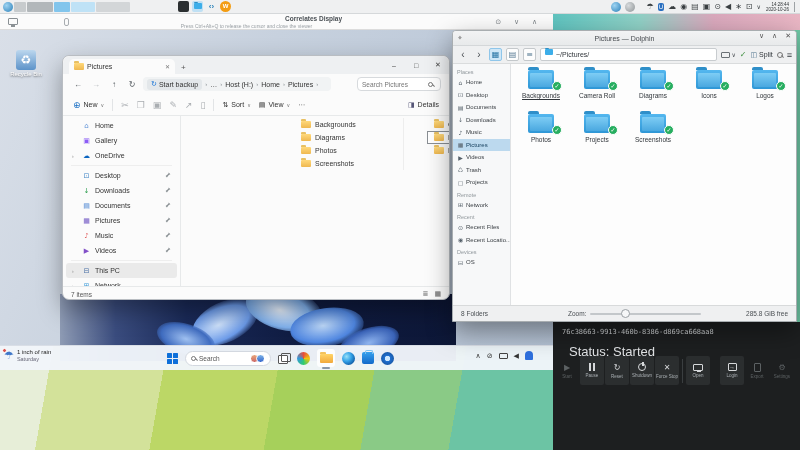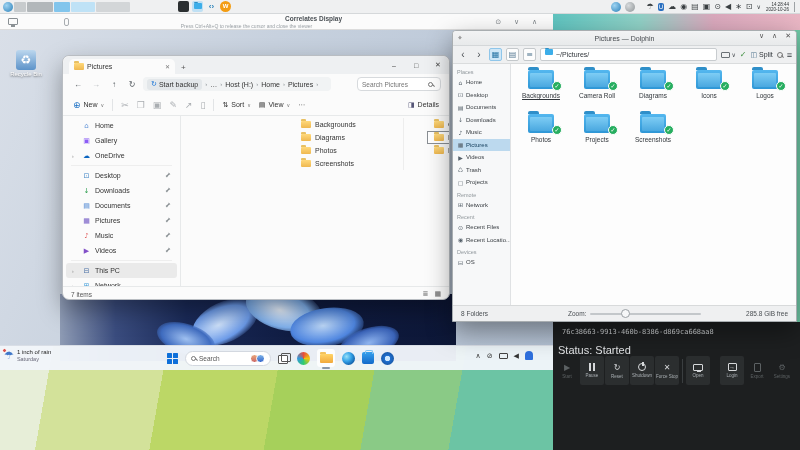--- a/index.html
+++ b/index.html
@@ -144,21 +144,21 @@
 .dfi.focus .lb{text-decoration:underline}
 .do-status{position:absolute;left:0;right:0;bottom:0;height:16px;background:#eff0f1;border-top:1px solid #d8dadb;display:flex;align-items:center;padding:0 8px;font-size:6.5px;color:#4a4f53}
 .zoomwrap{position:absolute;left:115px;right:95px;display:flex;align-items:center;gap:4px}
 .ztrack{flex:1;height:2px;background:#c3c7ca;border-radius:1px;position:relative}
 .zhandle{position:absolute;left:28%;top:-4px;width:9px;height:9px;border-radius:50%;background:#f6f7f8;border:1px solid #9aa0a4}
 .do-free{margin-left:auto}
 
 
 #vmpanel{position:absolute;left:553px;top:322px;width:247px;height:128px;background:#1d1f20;z-index:3;color:#ddd}
 #vmpanel .uuid{position:absolute;left:9px;top:6px;font-family:"DejaVu Sans Mono",monospace;font-size:7px;color:#cfd2d4}
-#vmpanel .vstat{position:absolute;left:5px;top:22px;font-size:11px;color:#e2e4e6}
+#vmpanel .vstat{position:absolute;left:16px;top:22px;font-size:13px;color:#e2e4e6}
 .vmbtns{position:absolute;left:2px;top:34px;right:6px;display:flex;align-items:center;gap:1px}
 .vmb{width:24px;height:29px;background:#2b2e2f;border-radius:2px;display:flex;flex-direction:column;align-items:center;justify-content:center;gap:2px}
 .vmb .bi{font-size:8px;line-height:9px;color:#d6d8da;font-family:"DejaVu Sans",sans-serif}
 .vmb .bl{font-size:4.5px;color:#aab0b4;white-space:nowrap}
 .vmb.dis{background:transparent}
 .vmb.dis .bi,.vmb.dis .bl{color:#5c6163}
 .vmsep{width:1px;height:24px;background:#3a3e40;margin:0 2px}
 .pauseic{display:flex;gap:2px}
 .pauseic i{width:2px;height:8px;background:#d6d8da}
 .powic{width:8px;height:8px;border:1px solid #d6d8da;border-radius:50%;position:relative}

